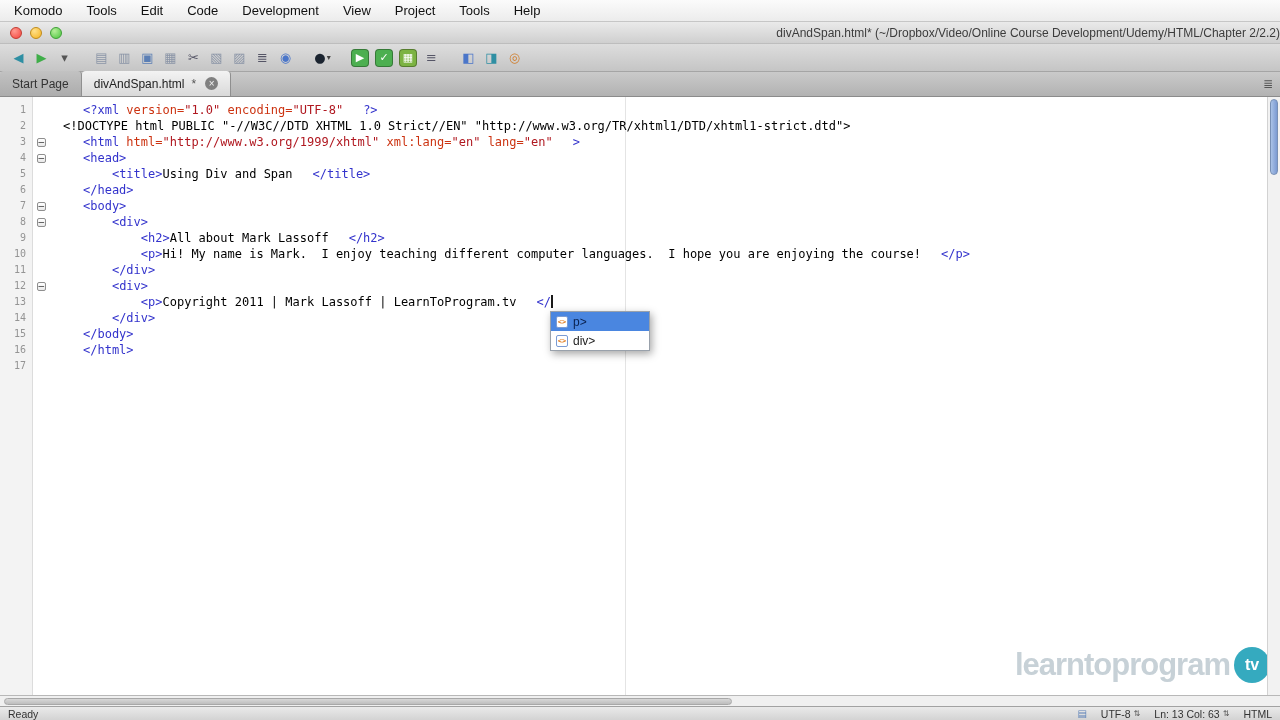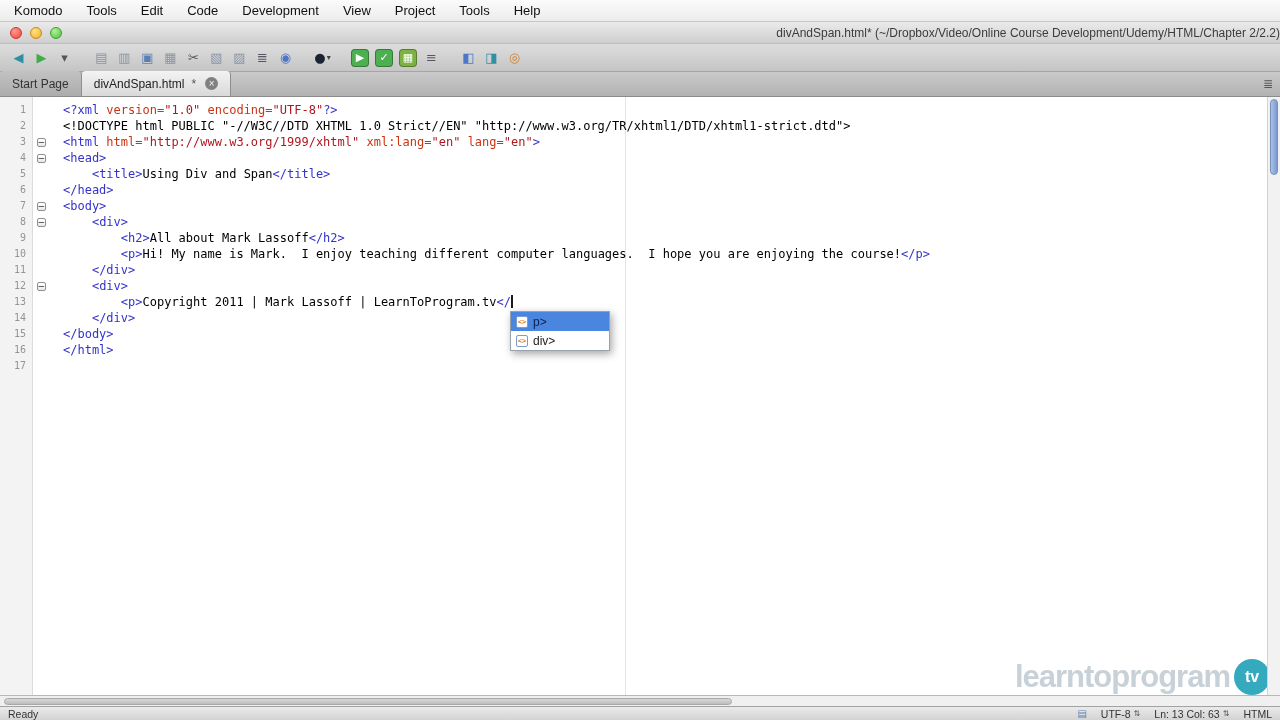--- a/index.html
+++ b/index.html
@@ -58,37 +58,37 @@
   .col-guide { position:absolute; left:625px; top:0; bottom:0; width:1px; background:#e4e4e4; z-index:0; }
   #code-lines { position:relative; z-index:1; padding-top:5px; }
   .code-line { display:flex; height:16px; }
   .line-number { flex:none; width:32px; text-align:right; padding-right:6px;
                  font:10px/16px "DejaVu Sans Mono",monospace; color:#949494; }
   .fold-gutter { flex:none; width:18px; height:16px; display:flex; align-items:center; justify-content:center; }
   .fold-box { width:9px; height:9px; border:1px solid #8f8f8f; border-radius:2px;
               background:linear-gradient(#ffffff,#e9e9e9); color:#333;
               font:9px/7px "DejaVu Sans",sans-serif; text-align:center; }
   .code-text { white-space:pre; font:12px/16px "DejaVu Sans Mono",monospace; padding-left:13px; color:#000; }
-  .tok-t { color:var(--tag,#3333cc); }
+  .tok-t { color:var(--tag,#3333cc);margin-left:20px; }
   .tok-a { color:var(--attribute,#cc3311); }
   .tok-s { color:var(--string,#b01820); }
   .tok-k { color:#000; }
   .caret { display:inline-block; width:2px; height:13px; background:#1a1a1a;
            vertical-align:-2px; position:relative; }
   
   .autocomplete { position:absolute; left:-1px; top:16px; width:100px; z-index:40;
                   background:#fff; border:1px solid #99a1ab; box-shadow:2px 3px 8px rgba(0,0,0,.35);
                   font-family:"Liberation Sans",sans-serif; white-space:normal; }
   .ac-item { display:flex; align-items:center; gap:5px; height:19px; padding:0 5px;
              font-size:12px; color:#222; background:#fff; }
   .ac-item.selected { background:var(--selection,#4a86e0); color:#0a2250; }
   .ac-icon { flex:none; width:12px; height:12px; border:1px solid #7a9bd4; border-radius:2px;
              background:#fff; color:#e07818; font:bold 7px/10px "DejaVu Sans Mono",monospace; text-align:center; }
   
-  .watermark { position:absolute; right:10px; bottom:0; display:flex; align-items:center; z-index:2; }
+  .watermark { position:absolute; right:10px; bottom:12px; display:flex; align-items:center; z-index:2; }
   .wm-text { font-weight:bold; font-size:31px; letter-spacing:-1px; color:#c7d1d7; }
   .wm-badge { width:36px; height:36px; margin-left:4px; border-radius:50%;
               background:var(--watermark-teal,#35aabf); color:#fff; font-weight:bold;
               font-size:16px; line-height:36px; text-align:center; }
   
   .vscroll { position:absolute; top:0; right:0; bottom:0; width:13px; z-index:3;
              background:#f2f2f2; border-left:1px solid #d2d2d2; }
   .vthumb { position:absolute; top:2px; left:2px; width:8px; height:76px; border-radius:5px;
             background:linear-gradient(90deg,#aac2e7,#7b9ad2); border:1px solid #7890b5; }
   .hscroll { height:11px; position:relative; background:#f0f0f0; border-top:1px solid #b8b8b8; }

